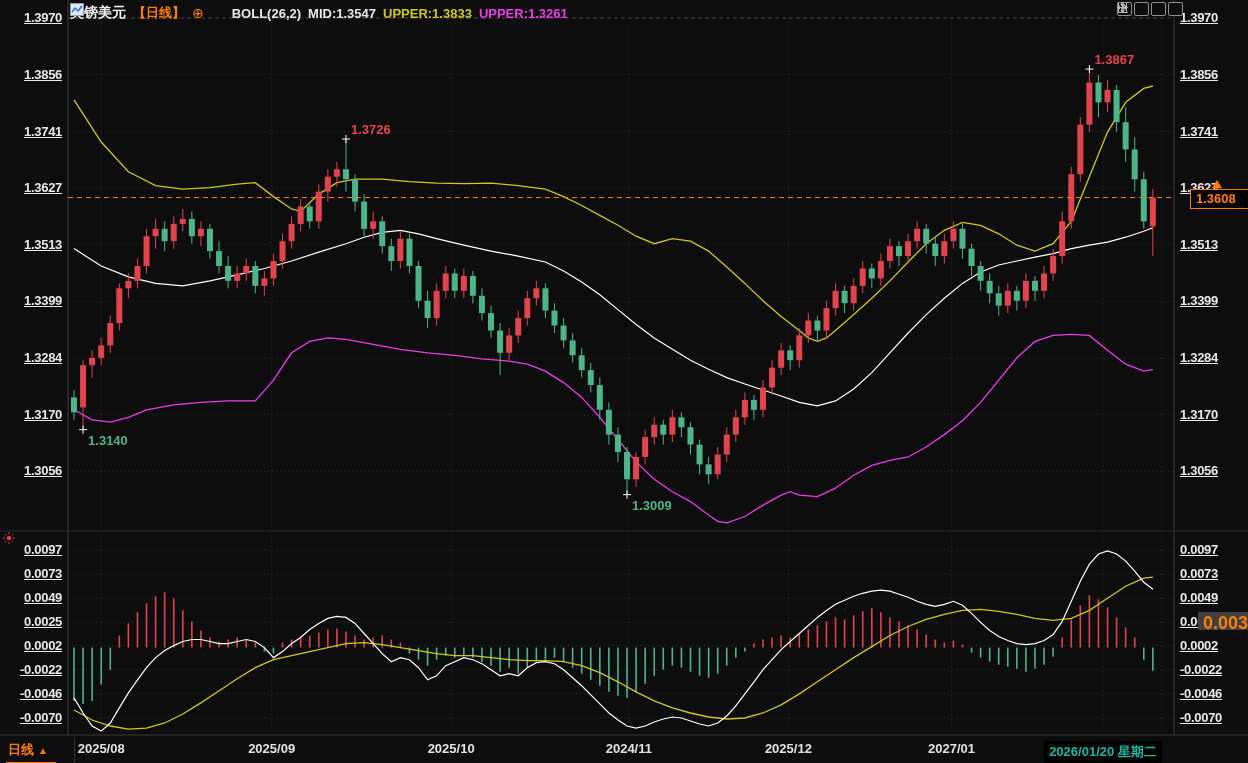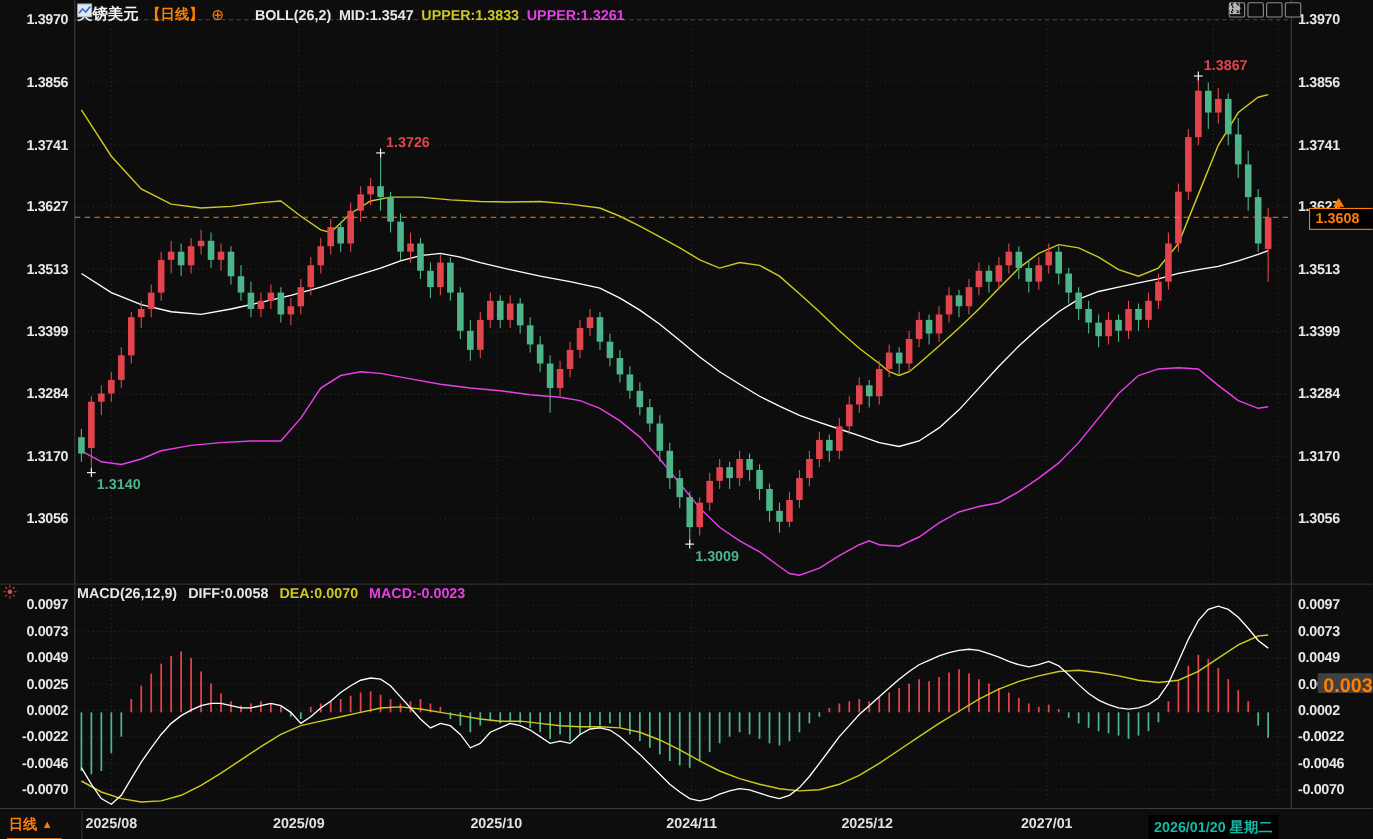--- a/index.html
+++ b/index.html
@@ -15,21 +15,21 @@
   .magenta{color:#e93fe9;}
   .cplus{color:#ff7e00;font-size:14px;font-weight:400;line-height:12px;}
   .mini-icon{display:inline-flex;width:14px;height:13px;}
   .macd-hdr{position:absolute;left:70px;top:531px;height:17px;display:flex;align-items:center;gap:10px;
        font-size:13px;font-weight:700;color:#e8e8e8;z-index:30;white-space:nowrap;}
   .sunburst{position:absolute;left:2px;top:531px;width:14px;height:14px;z-index:30;}
   .toolbar{position:absolute;left:1117px;top:2px;display:flex;gap:2px;z-index:40;}
   .tb{width:15px;height:14px;background:#0d0d0d;border:1px solid #8f8f8f;border-radius:2px;
       padding:0;display:flex;align-items:center;justify-content:center;cursor:pointer;}
   .axis-label{position:absolute;font-size:13px;font-weight:700;color:#e8e8e8;z-index:20;
-      letter-spacing:-0.3px;white-space:nowrap;}
+      letter-spacing:-0.3px;white-space:nowrap;text-decoration:underline;}
   .axis-left{width:62px;text-align:right;}
   .date-label{position:absolute;top:741px;font-size:13px;font-weight:700;color:#e2e2e2;z-index:20;
       transform:translateX(-50%);white-space:nowrap;}
   .date-hi{background:#000;color:#14b8a6;padding:2px 5px;z-index:22;}
   .px-box{position:absolute;left:1177px;width:62px;height:17px;background:#000;border:1px solid #ff7e00;
       color:#ff7e00;font-size:13px;font-weight:700;text-align:left;padding:1px 0 0 5px;z-index:25;}
   .macd-box{position:absolute;left:1198px;width:62px;height:17px;background:#404040;
       color:#ff7e00;font-size:18px;font-weight:700;padding:1px 0 0 5px;z-index:25;}
   .flag{position:absolute;left:1212px;top:180px;width:0;height:0;z-index:26;
       border-left:5px solid transparent;border-right:5px solid transparent;border-bottom:8px solid #ff7e00;}
@@ -515,26 +515,20 @@
 
   <div class="sunburst">
     <svg width="14" height="14">
       <circle cx="7" cy="7" r="2.2" fill="#e2444d"></circle>
       <g stroke="#e2444d" stroke-width="1">
         <path d="M7 1v2.2M7 10.8V13M1 7h2.2M10.8 7H13M2.8 2.8l1.5 1.5M9.7 9.7l1.5 1.5M11.2 2.8L9.7 4.3M4.3 9.7l-1.5 1.5"></path>
       </g>
     </svg>
   </div>
 
-  <div class="macd-hdr">
-    <span>MACD(26,12,9)</span>
-    <span>DIFF:0.0058</span>
-    <span class="yellow">DEA:0.0070</span>
-    <span class="magenta">MACD:-0.0023</span>
-  </div>
 
   <div id="labels">
       <span class="axis-label axis-left" style="left:0;top:10px">1.3970</span>
       <span class="axis-label" style="left:1180px;top:10px">1.3970</span>
       <span class="axis-label axis-left" style="left:0;top:66.54400000000038px">1.3856</span>
       <span class="axis-label" style="left:1180px;top:66.54400000000038px">1.3856</span>
       <span class="axis-label axis-left" style="left:0;top:123.5839999999996px">1.3741</span>
       <span class="axis-label" style="left:1180px;top:123.5839999999996px">1.3741</span>
       <span class="axis-label axis-left" style="left:0;top:180.128px">1.3627</span>
       <span class="axis-label" style="left:1180px;top:180.128px">1.3627</span>

